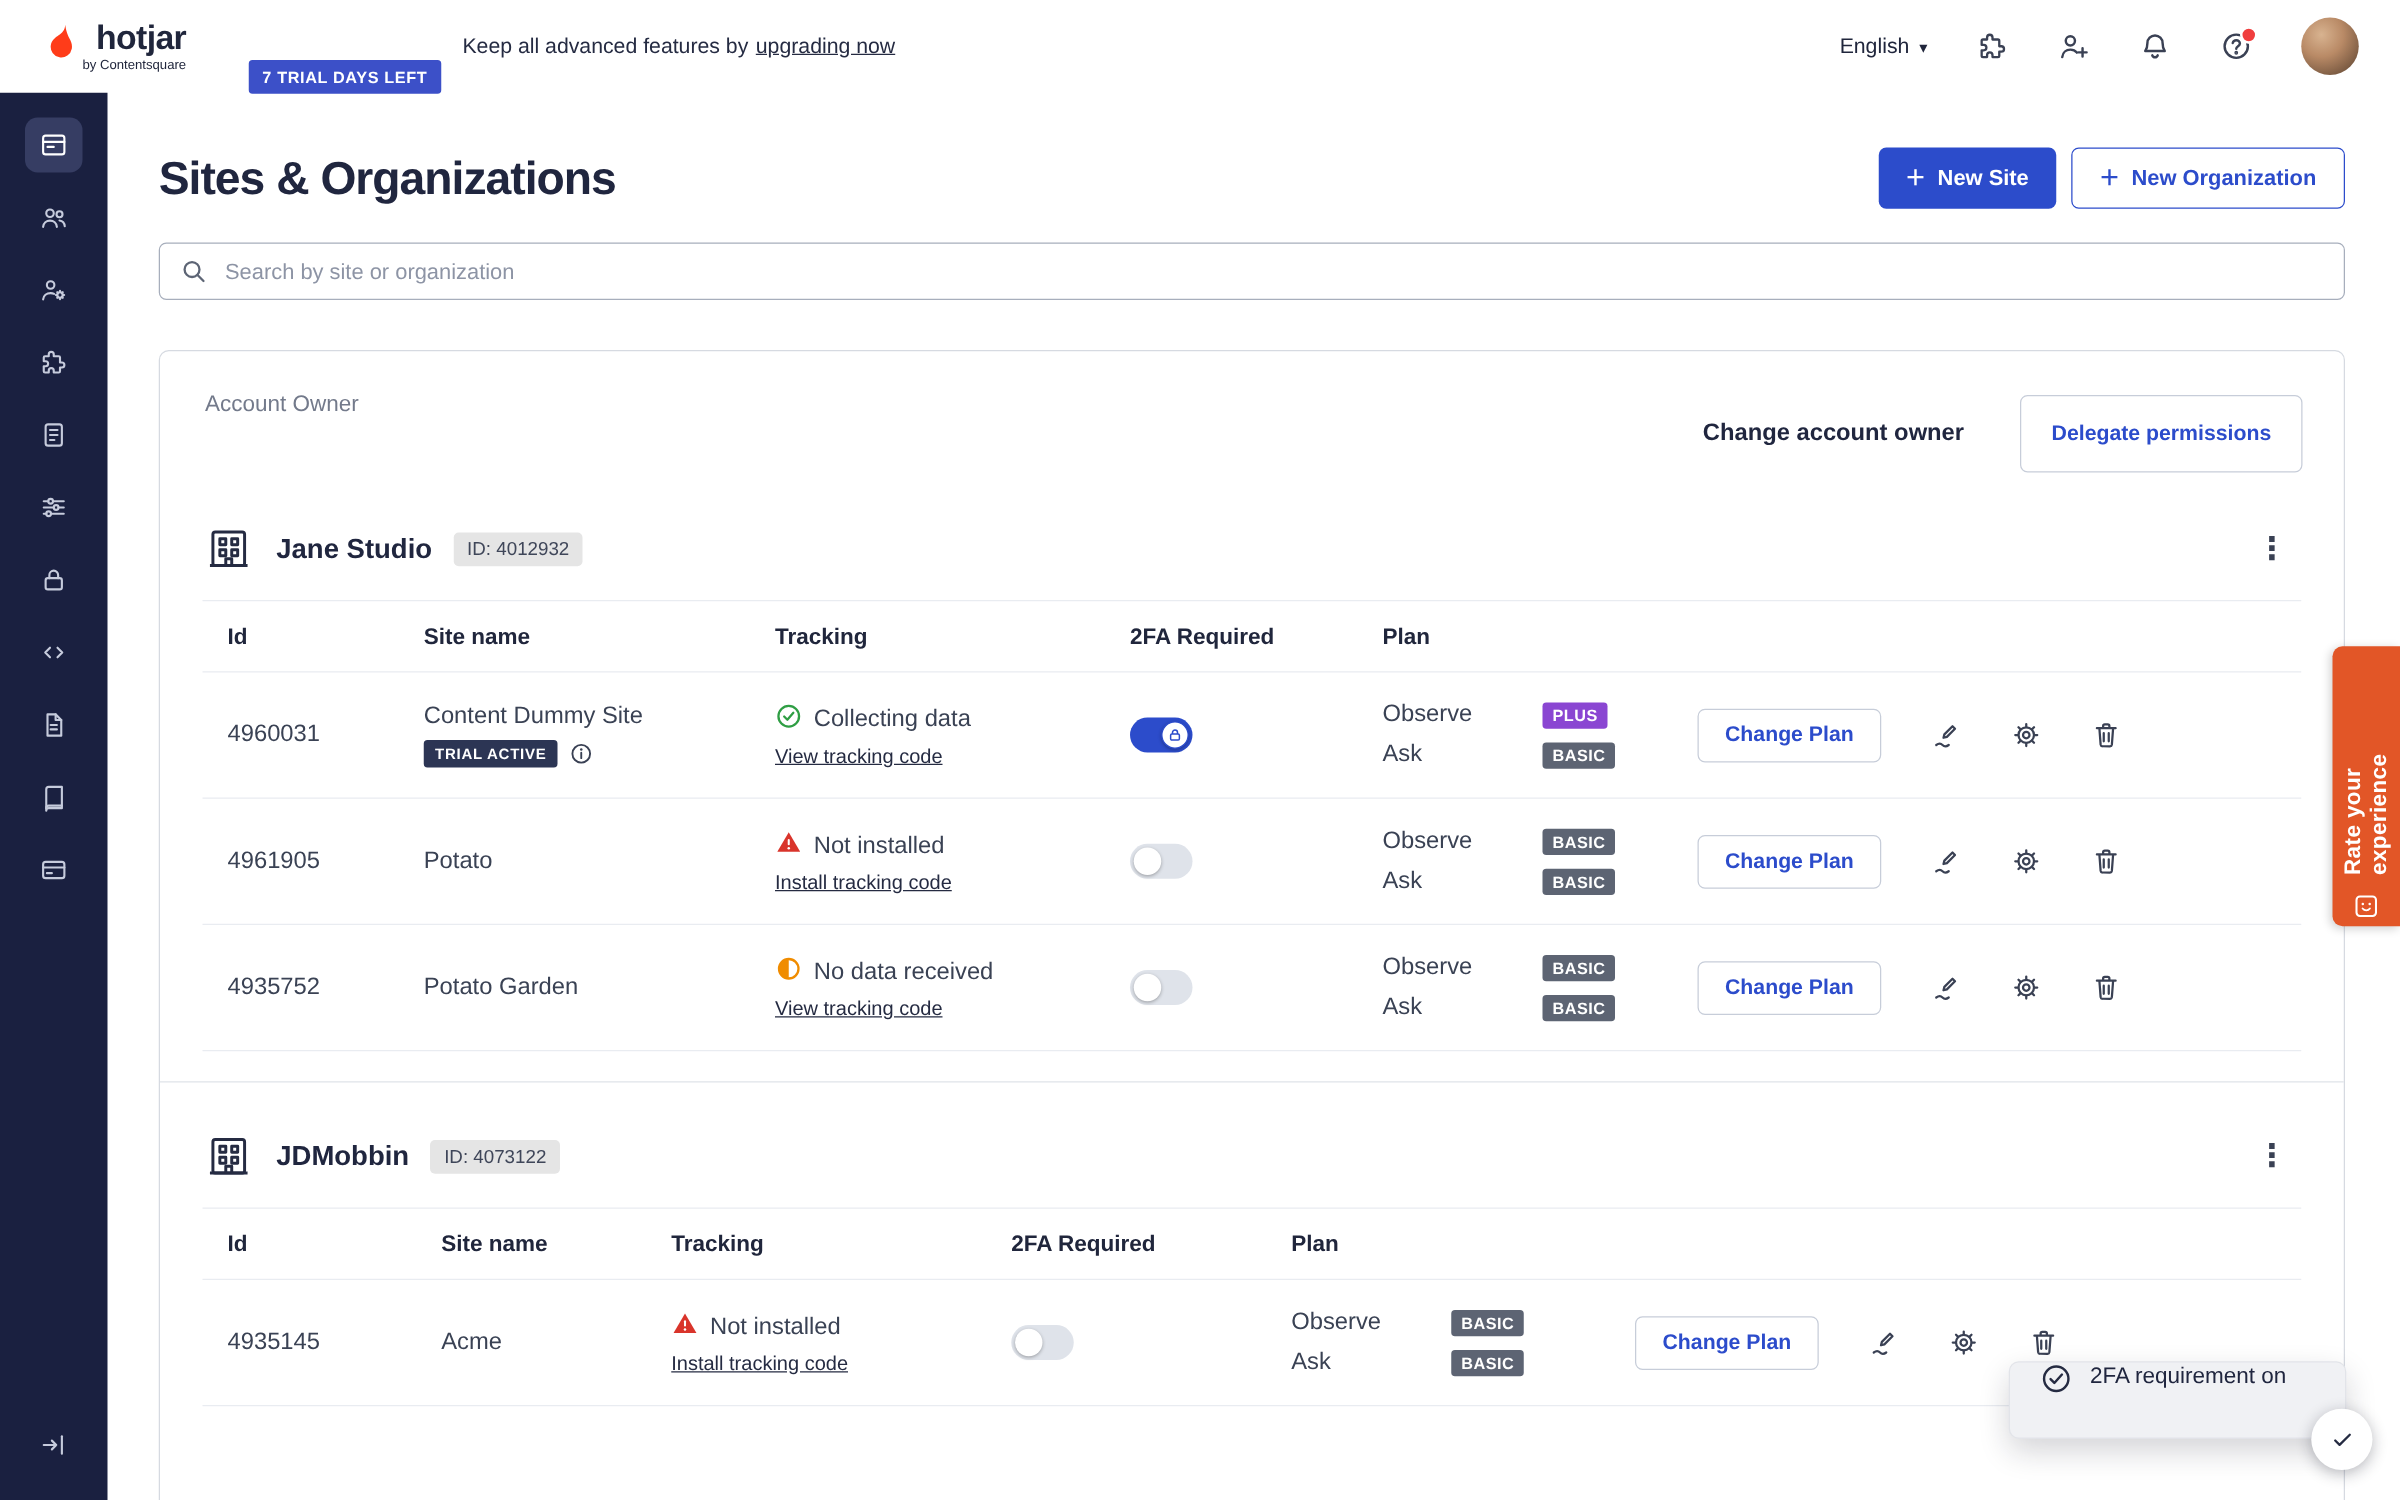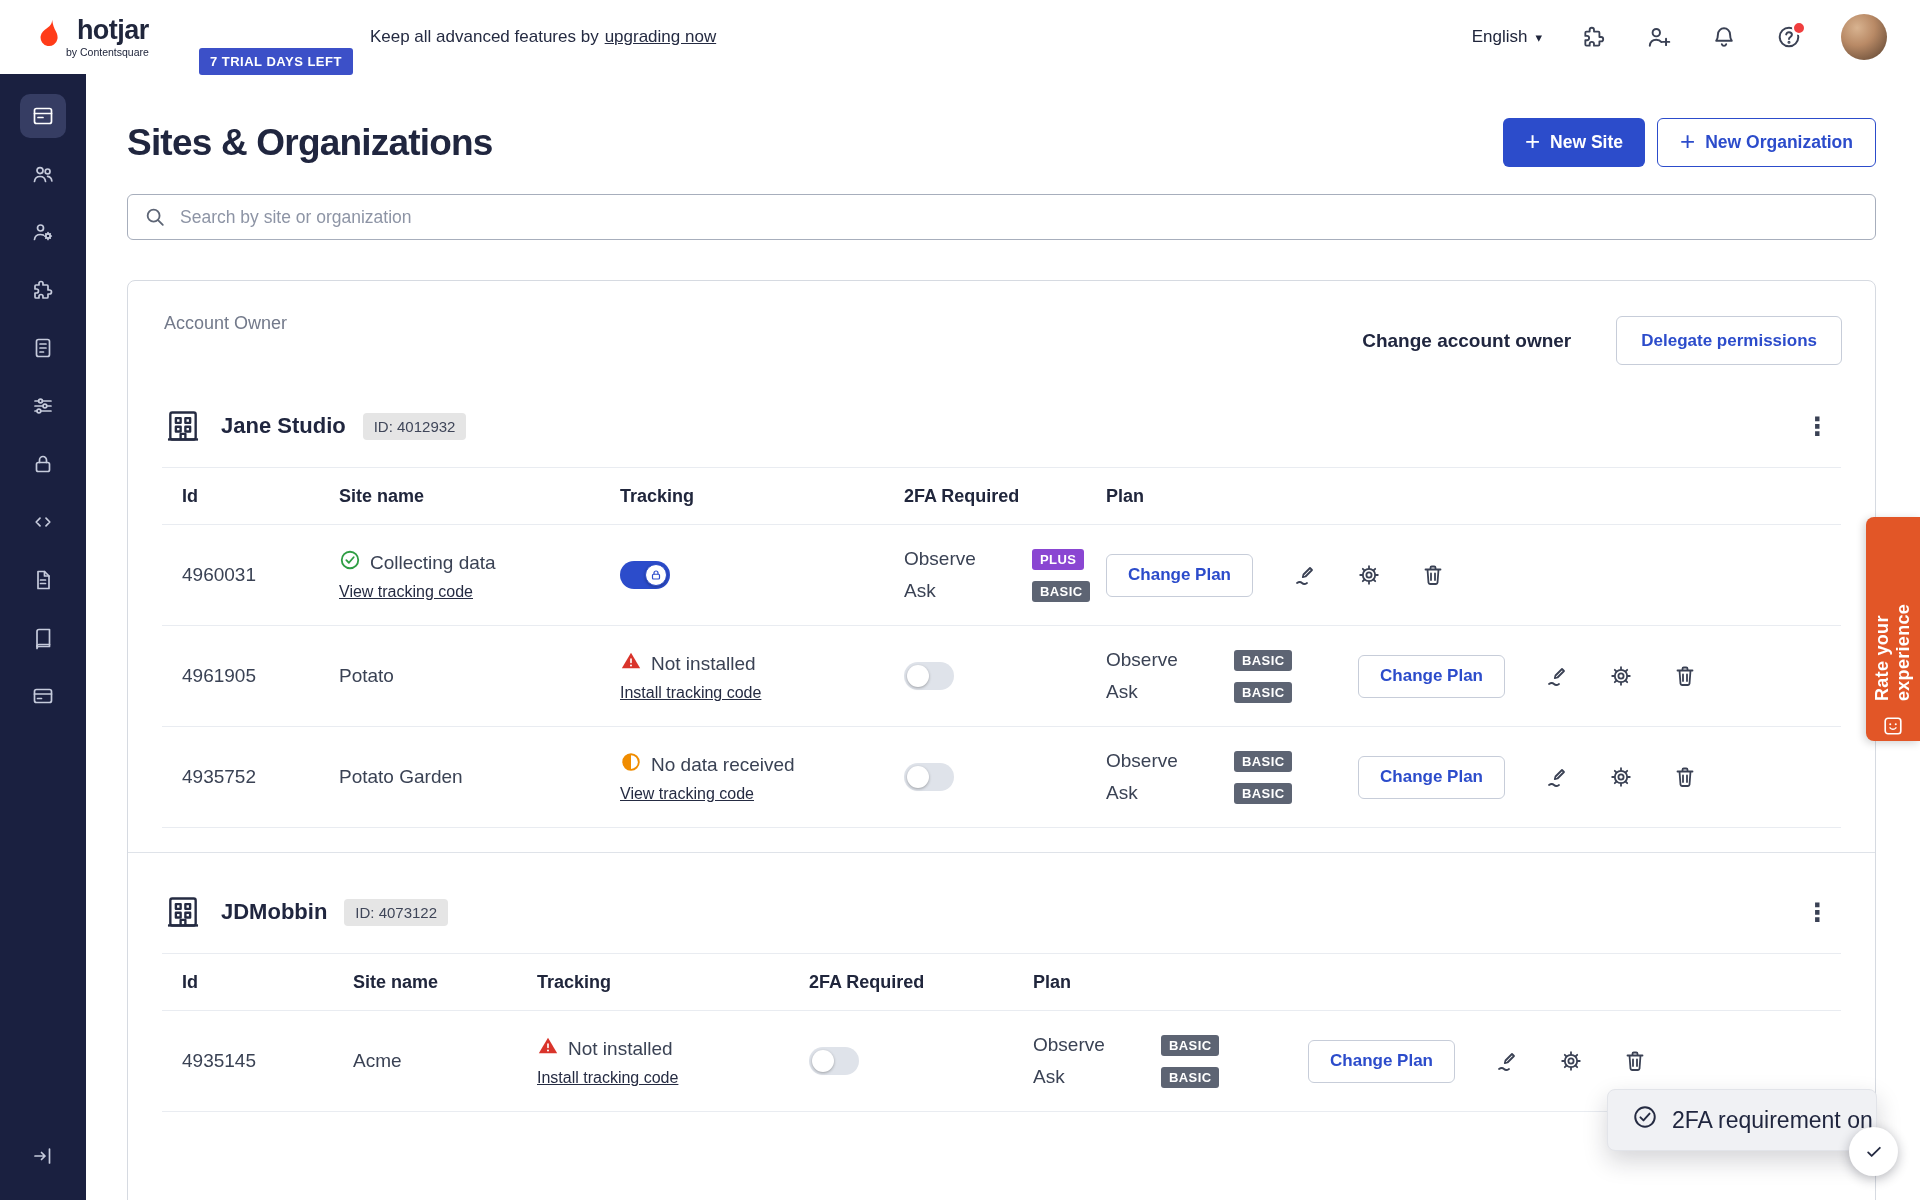--- a/index.html
+++ b/index.html
@@ -47,21 +47,21 @@
 
   
   .card{margin-top:40px;border:1px solid #d6dae1;border-radius:8px;position:relative;height:1000px;background:#fff;}
   .owner-row{padding:32px 33px 0 36px;display:flex;align-items:flex-start;justify-content:space-between;}
   .owner-label{font-size:18px;color:#737a8b;}
   .owner-name-row{margin-top:6px;display:flex;align-items:baseline;gap:15px;}
   .owner-name{font-size:34px;font-weight:bold;color:#20263f;letter-spacing:-0.3px;}
   .owner-id{font-size:15px;font-weight:bold;color:#454c60;}
   .owner-actions{display:flex;align-items:center;gap:45px;margin-top:3px;}
   .change-owner{font-size:19px;font-weight:bold;color:#20263f;cursor:pointer;}
-  .btn-outline{background:#fff;border:1px solid #c7cdd9;border-radius:6px;color:#2c4ccb;font-weight:bold;font-size:17px;height:49px;padding:0 24px;cursor:pointer;}
+  .btn-outline{background:#fff;border:1px solid #c7cdd9;border-radius:6px;color:#2c4ccb;font-weight:bold;font-size:17px;height:62px;padding:0 24px;cursor:pointer;}
 
   .org-header{margin-top:42px;padding:0 36px;display:flex;align-items:center;}
   .org-icon{display:flex;margin-right:19px;}
   .org-name{font-size:22px;font-weight:bold;color:#20263f;}
   .org-id{margin-left:17px;background:#e5e5e5;border-radius:4px;padding:5px 11px;font-size:15px;color:#3f4659;}
   .kebab{margin-left:auto;margin-right:9px;font-size:25px;font-weight:bold;color:#3a4154;cursor:pointer;line-height:1;}
 
   .table{margin:22px 34px 0 34px;}
   .trow{display:grid;align-items:center;border-bottom:1px solid #e9ecf1;}
   .t1 .trow{grid-template-columns:177px 281px 284px 202px 252px 1fr;}
@@ -89,21 +89,21 @@
   .tier-BASIC{background:#5d6473;}
 
   .actions{display:flex;align-items:center;gap:40px;}
   .btn-plan{height:43px;min-width:147px;padding:4px 18px;}
   .act-icon{display:flex;cursor:pointer;color:#3a4154;}
 
   .section-divider{margin-top:24px;border-top:1px solid #dfe3e9;height:0;}
   .org2-header{margin-top:40px;justify-content:center;}
 
   
-  .toast{position:absolute;left:1607px;top:1089px;width:270px;height:62px;background:#f0f1f4;border:1px solid #e2e4e9;border-radius:8px;box-shadow:0 10px 24px rgba(20,24,40,.18);display:flex;align-items:center;gap:14px;padding-left:24px;box-sizing:border-box;z-index:30;font-size:23px;color:#20263f;}
+  .toast{position:absolute;left:1607px;top:1089px;width:270px;height:62px;background:#f0f1f4;border:1px solid #e2e4e9;border-radius:8px;box-shadow:0 10px 24px rgba(20,24,40,.18);display:flex;align-items:flex-start;gap:14px;padding-left:24px;box-sizing:border-box;z-index:30;font-size:18px;color:#20263f;}
   .fab{position:absolute;left:1849px;top:1127px;width:49px;height:49px;border-radius:50%;background:#fff;box-shadow:0 3px 12px rgba(20,24,40,.3);display:flex;align-items:center;justify-content:center;z-index:31;cursor:pointer;}
   .rate-tab{position:absolute;right:0;top:517px;width:54px;height:224px;background:#e25627;border-radius:8px 0 0 8px;display:flex;flex-direction:column;align-items:center;justify-content:center;gap:14px;z-index:25;cursor:pointer;box-shadow:-2px 2px 8px rgba(0,0,0,.18);}
   .rate-label{writing-mode:vertical-rl;transform:rotate(180deg);color:#fff;font-size:18px;font-weight:bold;letter-spacing:.3px;}
 </style>
 </head>
 <body>
 
 <div id="app">
 
   <header class="topbar">
@@ -305,20 +305,33 @@
               <div>Site name</div>
               <div>Tracking</div>
               <div>2FA Required</div>
               <div>Plan</div>
               <div></div>
             </div>
 
             <div class="trow">
               <div class="site-id cell-pad">4960031</div>
               <div class="tcell">
+                <div class="site-name">Content Dummy Site</div>
+                <div class="name-badges">
+                  <span class="badge-trial">TRIAL ACTIVE</span>
+                  <span class="act-icon">
+                    <svg width="20" height="20" viewBox="0 0 24 24">
+                        <circle cx="12" cy="12" r="8.5" fill="none" stroke="#3a4154" stroke-width="1.8"></circle>
+                        <line x1="12" y1="11" x2="12" y2="16.2" stroke="#3a4154" stroke-width="1.8" stroke-linecap="round"></line>
+                        <circle cx="12" cy="7.8" r="1.2" fill="#3a4154"></circle>
+                      </svg>
+                  </span>
+                </div>
+              </div>
+              <div class="tcell">
                 <div class="tracking-line">
                   <span>
                     <svg width="22" height="22" viewBox="0 0 24 24">
                         <circle cx="12" cy="12" r="9" fill="none" stroke="#2f9e44" stroke-width="2"></circle>
                         <path d="M8 12.2l2.8 2.8 5.2-6" fill="none" stroke="#2f9e44" stroke-width="2" stroke-linecap="round" stroke-linejoin="round"></path>
                       </svg>
                   </span>
                   <span>Collecting data</span>
                 </div>
                 <span class="tracking-link">View tracking code</span>

